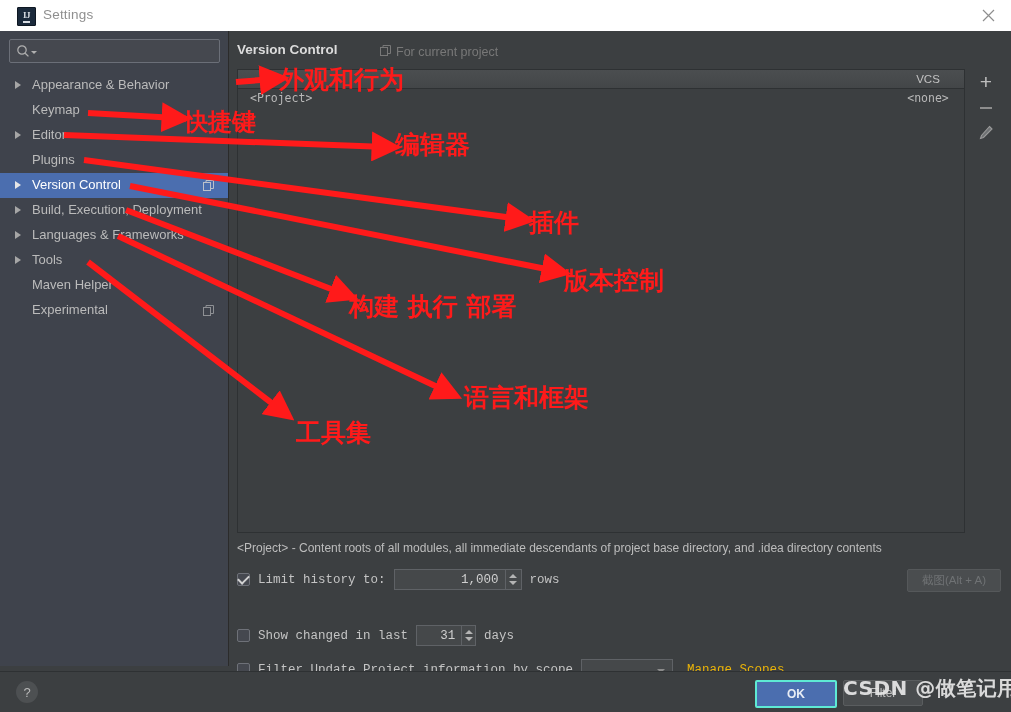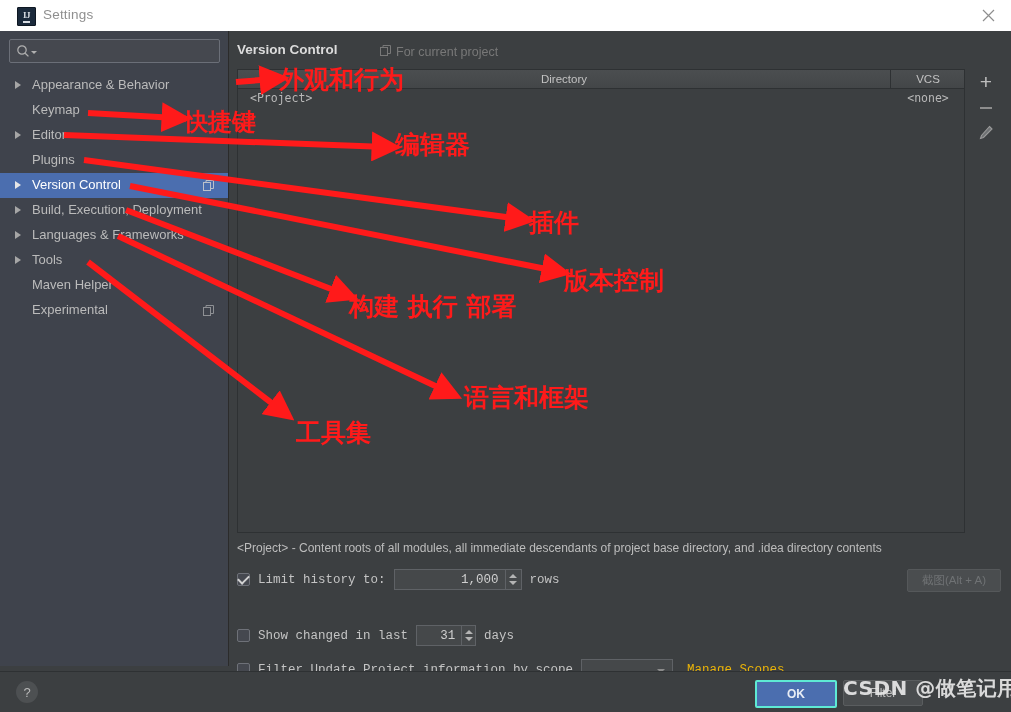--- a/index.html
+++ b/index.html
@@ -289,21 +289,20 @@
           <svg width="11" height="11" viewBox="0 0 11 11">
             <rect x="0.5" y="2.5" width="7" height="8" stroke="#787878" stroke-width="1" fill="none"></rect>
             <path d="M3 2.5 V0.5 H10.5 V8.5 H7.5" stroke="#787878" stroke-width="1" fill="none"></path>
           </svg>
         </span>
         <span>For current project</span>
       </div>
 
       <div class="table">
         <div class="thead">
-          <div class="th dir">Directory</div>
           <div class="th vcs">VCS</div>
         </div>
         <div class="trow">
           <div class="cell dir">&lt;Project&gt;</div>
           <div class="cell vcs">&lt;none&gt;</div>
         </div>
       </div>
 
       <div class="sidebar-btns">
         <div class="sbtn">

